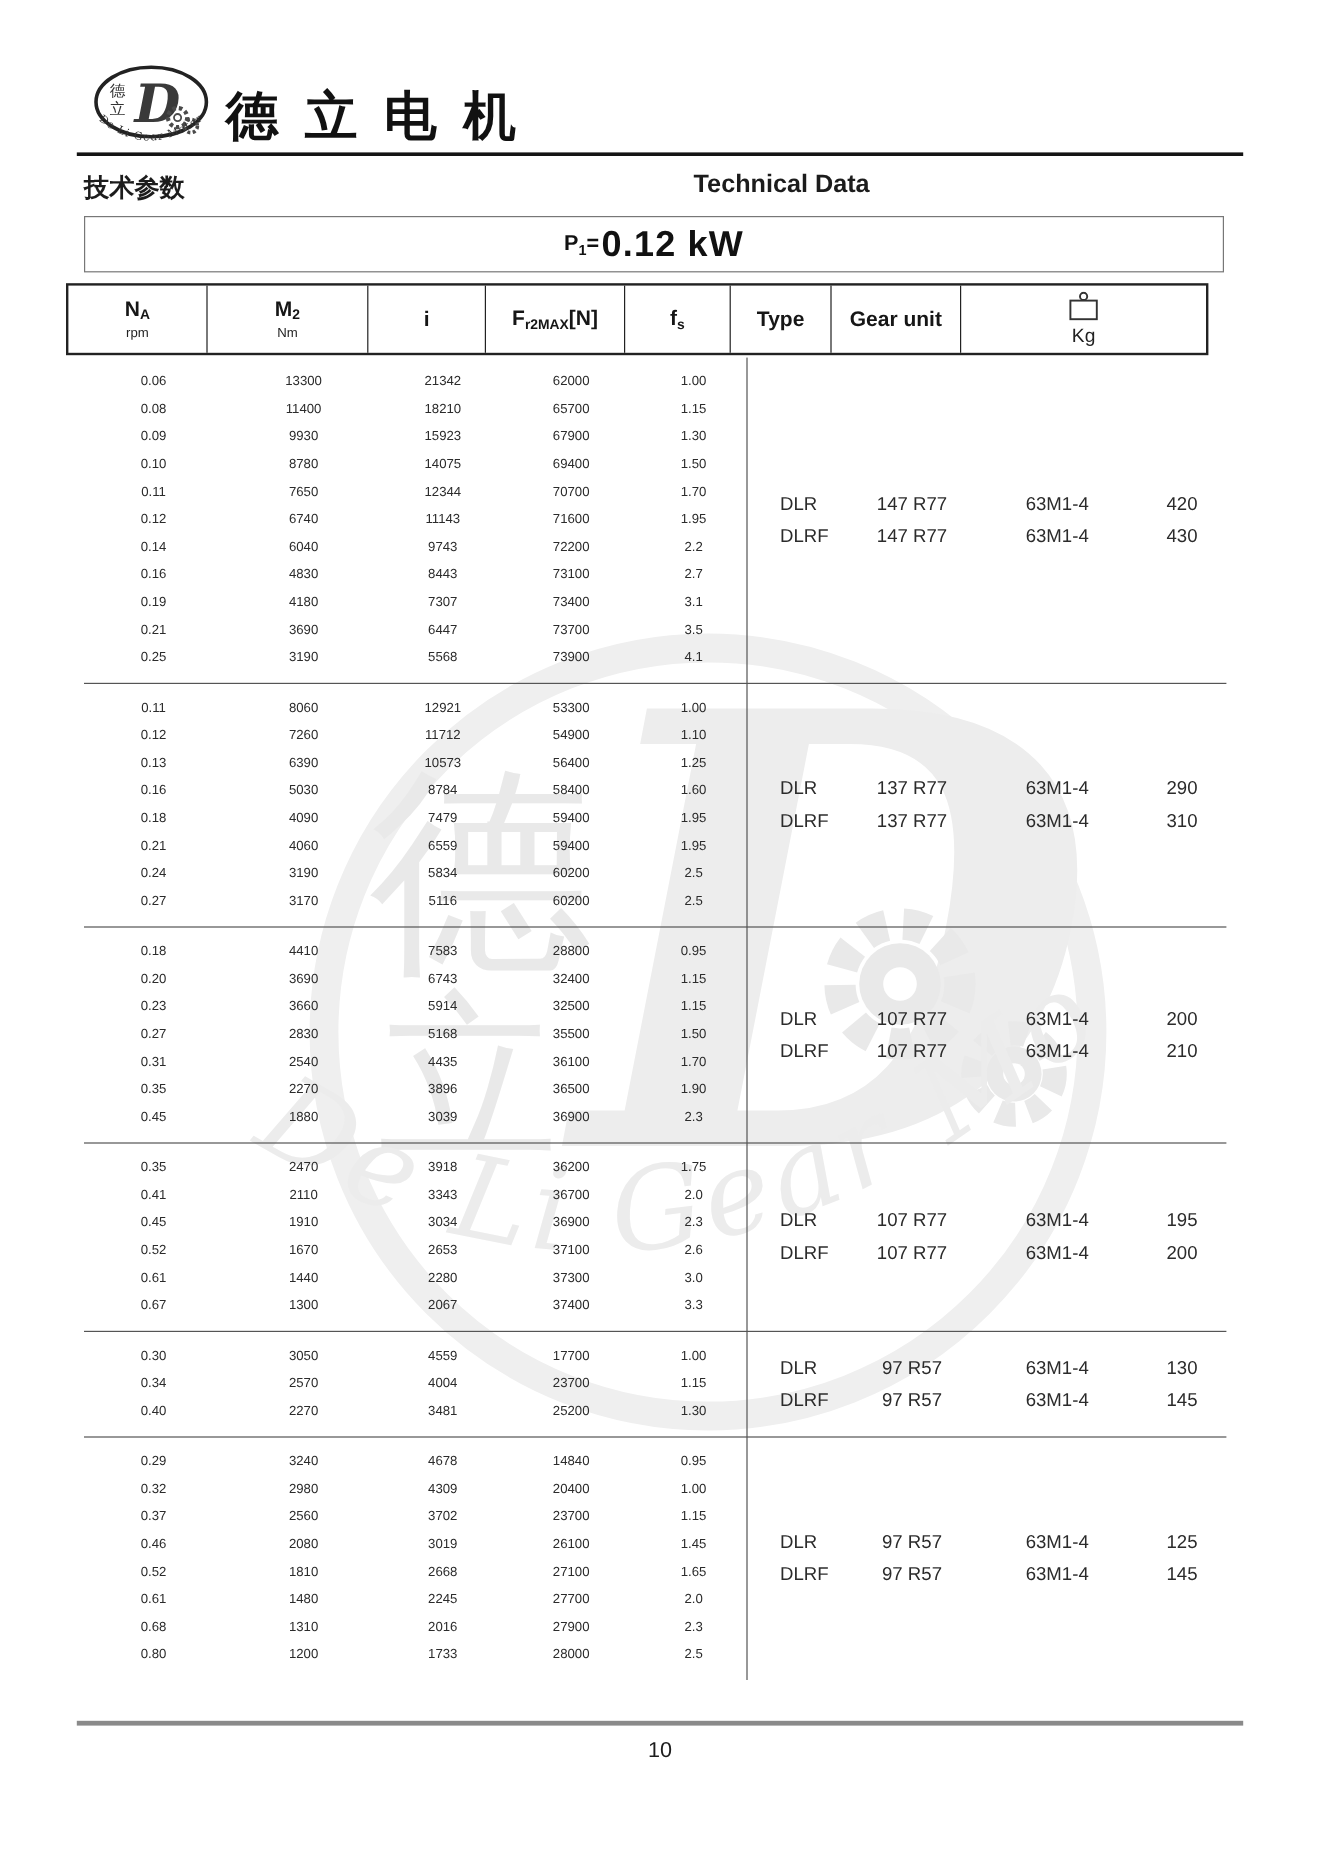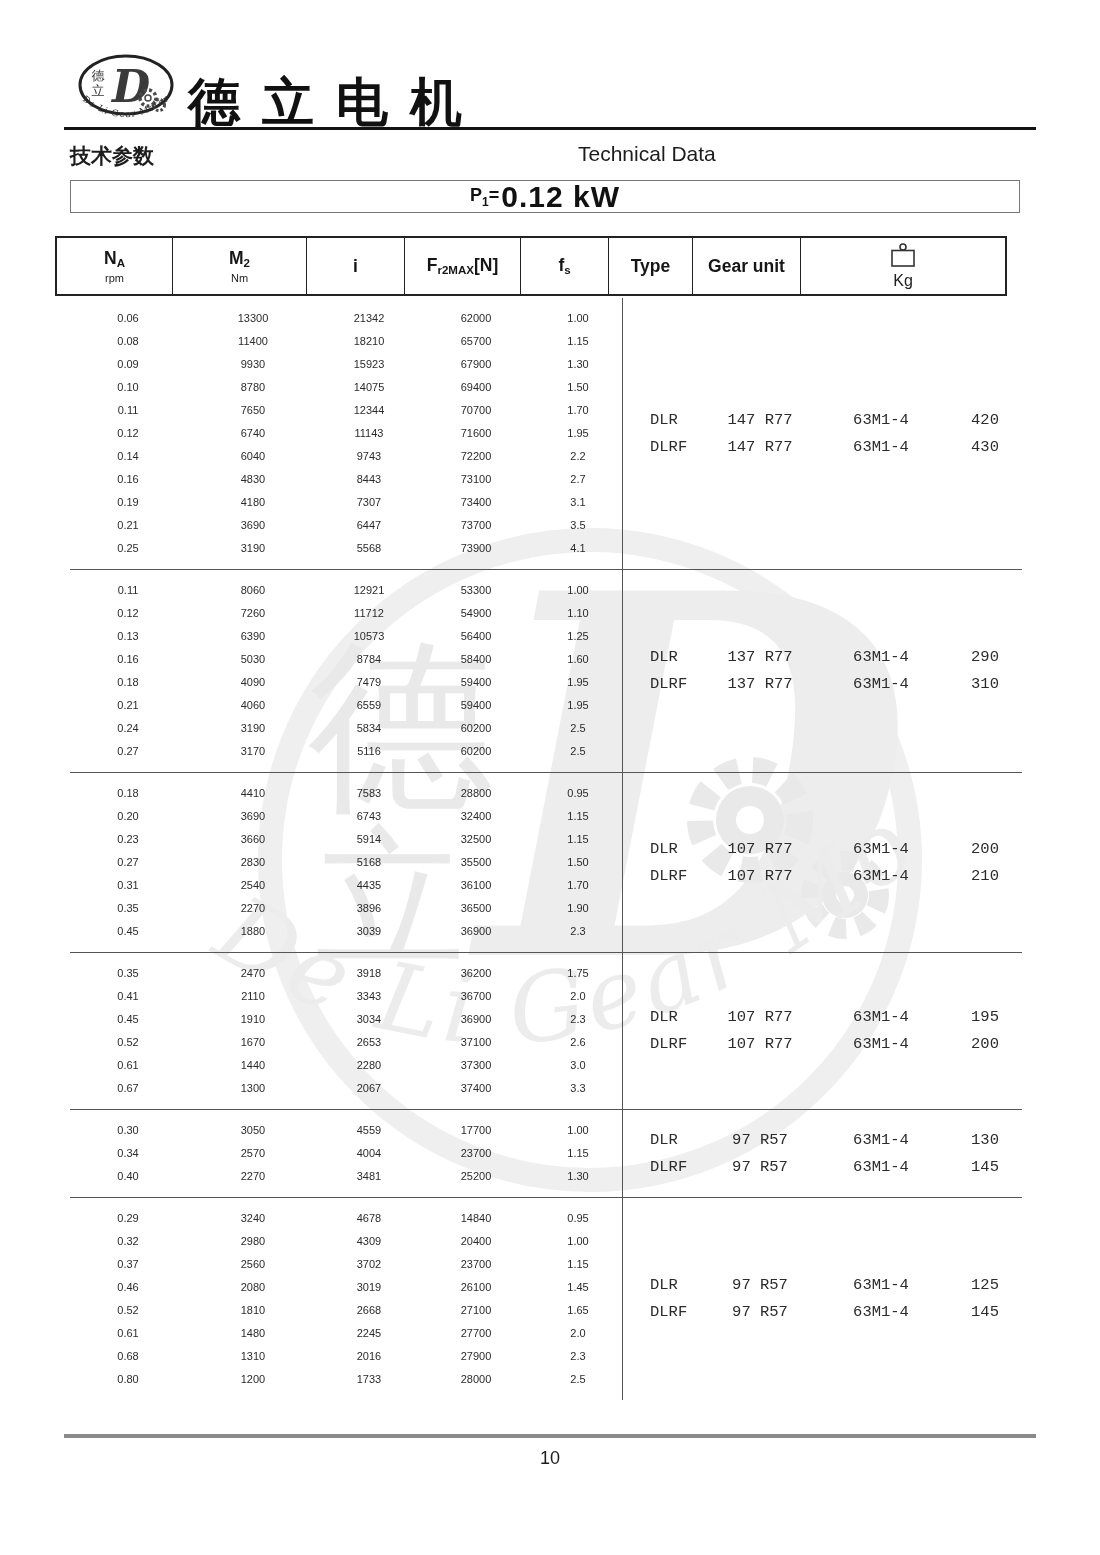--- a/index.html
+++ b/index.html
@@ -4,26 +4,26 @@
 <style>
   html,body{margin:0;padding:0;background:#e9e9e9;}
   .page{position:relative;width:1100px;height:1555px;margin:0 auto;background:#fff;
         font-family:"Liberation Sans",sans-serif;color:#2b2b2b;overflow:hidden;}
   .layer{position:relative;z-index:1;}
   
   .watermark{position:absolute;left:150px;top:520px;z-index:0;pointer-events:none;}
   
   .logo{position:absolute;left:74px;top:52px;}
   .company-name{position:absolute;left:188px;top:68px;font-family:"DejaVu Serif",serif;
-                font-size:52px;font-weight:bold;letter-spacing:22px;color:#111;}
+                font-size:44px;font-weight:bold;letter-spacing:22px;color:#111;}
   .top-rule{position:absolute;left:64px;top:127px;width:972px;height:3px;background:#141414;}
   .title-zh{position:absolute;left:70px;top:142px;font-size:21px;font-weight:600;color:#1c1c1c;}
-  .title-en{position:absolute;left:578px;top:142px;font-size:21px;font-weight:normal;color:#1c1c1c;}
+  .title-en{position:absolute;left:578px;top:142px;font-size:21px;font-weight:bold;color:#1c1c1c;}
   
-  .power-box{position:absolute;left:70px;top:180px;width:950px;height:33px;border:1px solid #777;
+  .power-box{position:absolute;left:70px;top:180px;width:950px;height:47px;border:1px solid #777;
              display:flex;align-items:center;justify-content:center;box-sizing:border-box;}
   .p-prefix{font-size:18px;font-weight:bold;color:#111;}
   .p-prefix sub{font-size:12px;}
   .p-value{font-size:30px;font-weight:bold;color:#111;margin-left:2px;letter-spacing:1px;}
   
   .col-header{position:absolute;left:55px;top:236px;width:952px;height:60px;display:flex;
               border:2px solid #222;box-sizing:border-box;}
   .hcell{box-sizing:border-box;border-right:1.5px solid #222;display:flex;flex-direction:column;
          justify-content:center;align-items:center;}
   .hcell:last-child{border-right:none;flex:1;}
@@ -36,21 +36,21 @@
   
   .data-area{position:absolute;left:70px;top:298px;width:952px;}
   .data-area::before{content:'';position:absolute;left:552px;top:0;bottom:0;width:1px;background:#555;}
   .group{display:flex;padding:9px 0;border-bottom:1px solid #555;}
   .group:last-child{border-bottom:none;}
   .gleft{width:552px;}
   .drow{display:flex;height:23px;line-height:23px;font-size:11px;}
   .dcell{text-align:center;}
   .c0{width:116px}.c1{width:134px}.c2{width:98px}.c3{width:116px}.c4{width:88px}
   .gright{width:400px;display:flex;align-items:center;}
-  .variants{width:100%;font-family:Liberation Mono, monospace;}
+  .variants{width:100%;}
   .vrow{display:flex;height:27px;line-height:27px;font-size:15.5px;}
   .vcell{text-align:center;}
   .v0{width:84px;text-align:left;padding-left:28px;box-sizing:border-box;}
   .v1{width:108px}.v2{width:134px}.v3{width:74px}
   
   .bottom-rule{position:absolute;left:64px;top:1434px;width:972px;height:4px;background:#8a8a8a;}
   .page-number{position:absolute;left:64px;top:1448px;width:972px;text-align:center;
                font-size:18px;color:#1c1c1c;}
 </style>
 </head>

